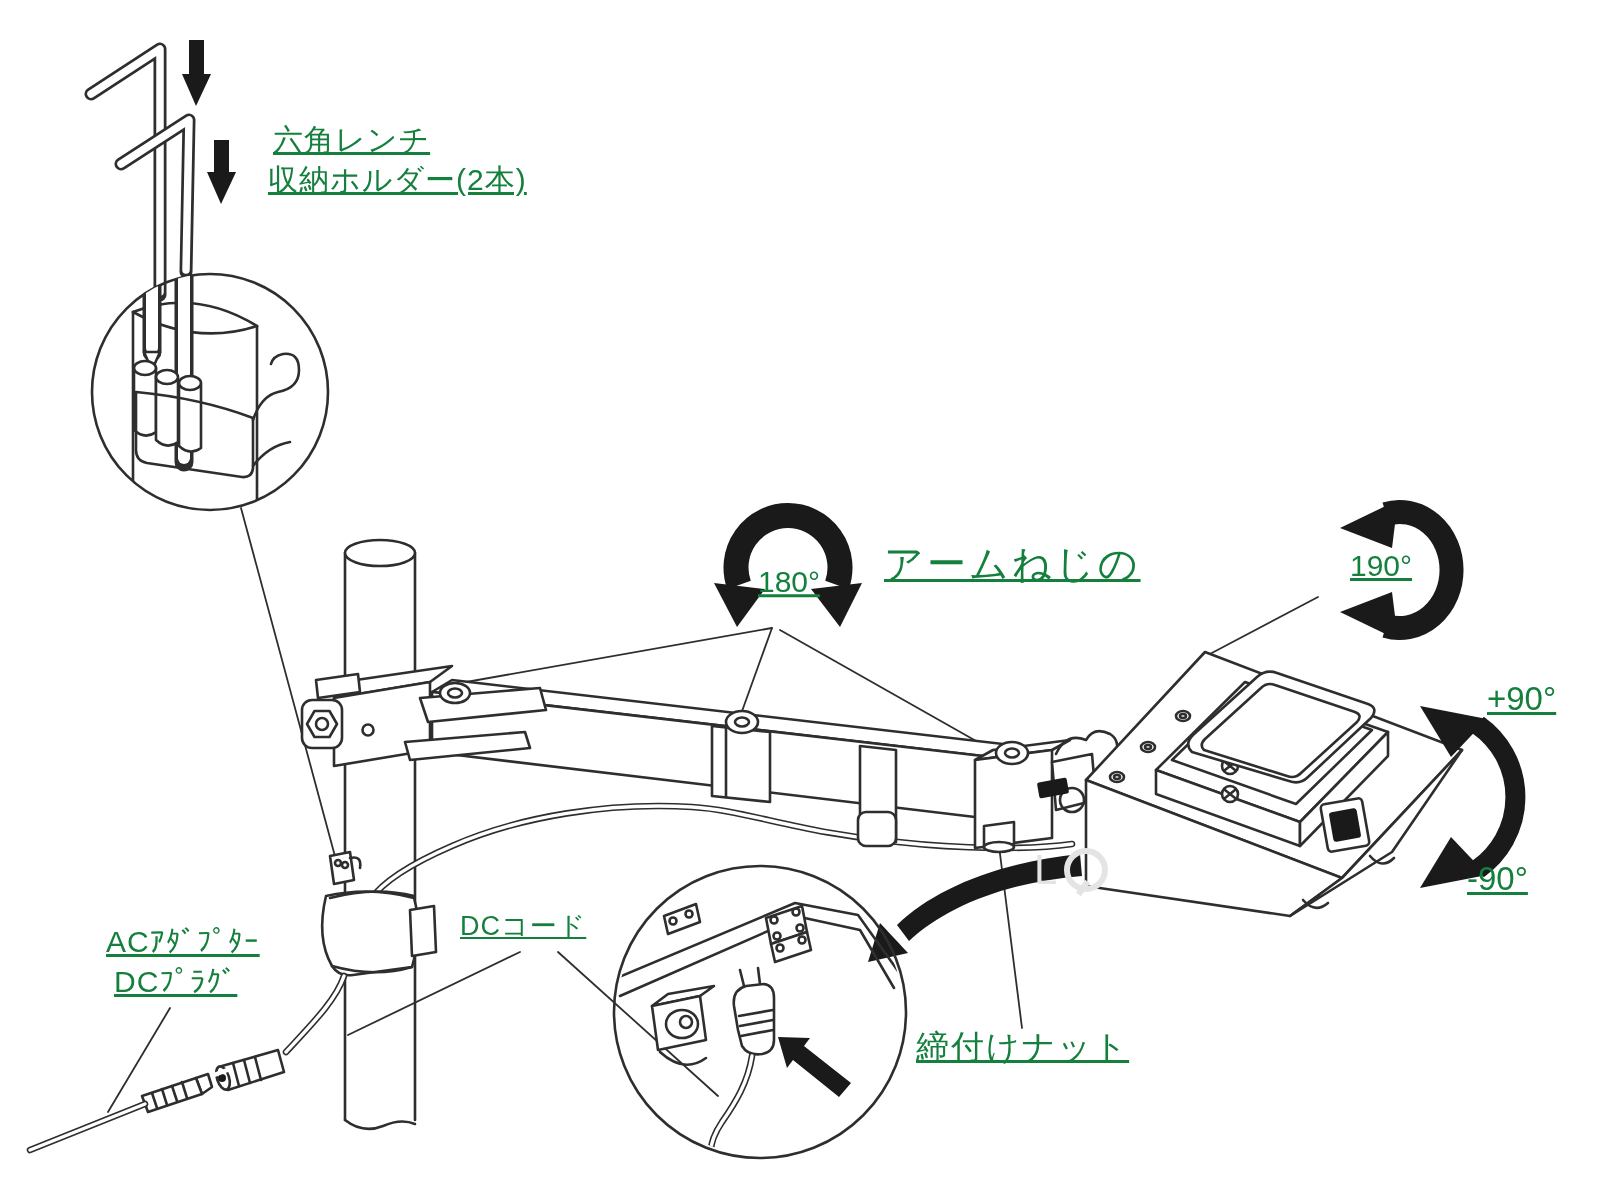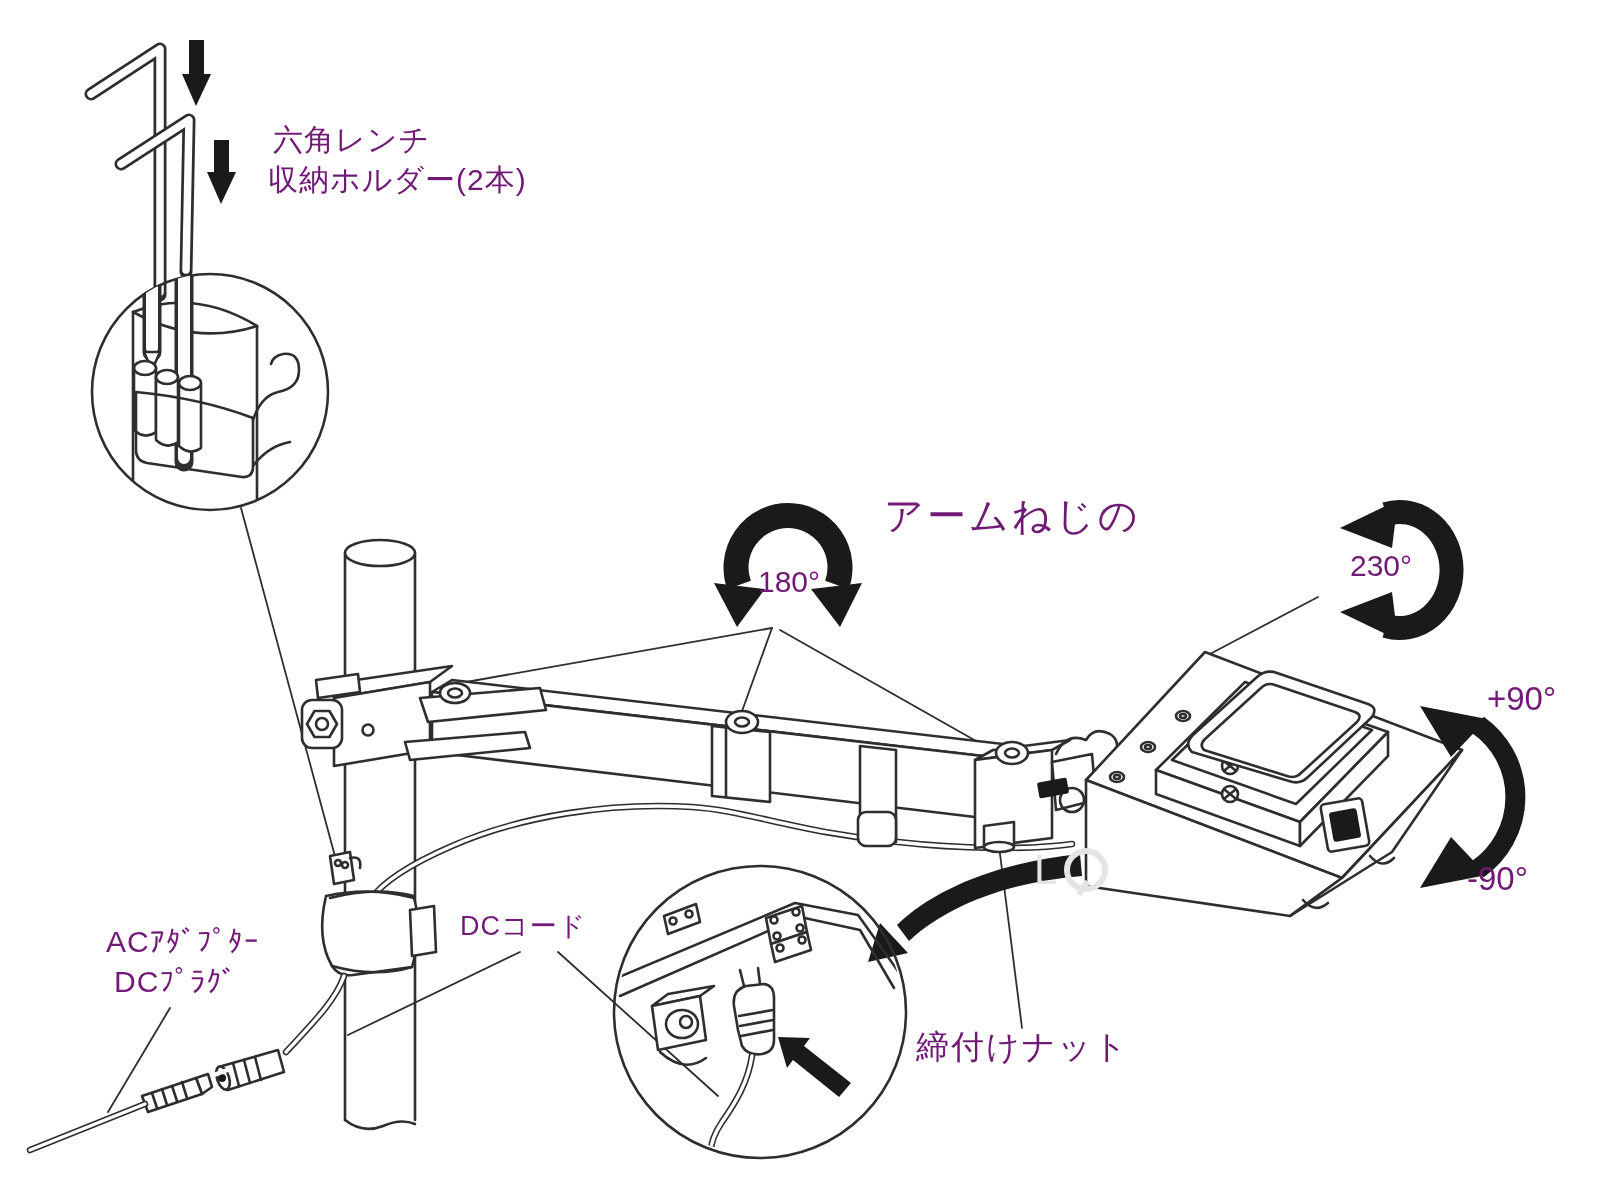--- a/index.html
+++ b/index.html
@@ -14,25 +14,25 @@
   .ln{stroke:var(--line);fill:none;stroke-width:2.6;stroke-linecap:round;stroke-linejoin:round;}
   .lnthin{stroke:var(--line);fill:none;stroke-width:1.8;stroke-linecap:round;}
   .fw{fill:#fff;stroke:var(--line);stroke-width:2.6;stroke-linejoin:round;}
   .fb{fill:var(--solid);stroke:none;}
   .tube{stroke:var(--line);fill:none;stroke-width:13;stroke-linecap:round;stroke-linejoin:round;}
   .tubein{stroke:#fff;fill:none;stroke-width:7.5;stroke-linecap:round;stroke-linejoin:round;}
   .tube2{stroke:var(--line);fill:none;stroke-width:19;stroke-linecap:round;}
   .tube2in{stroke:#fff;fill:none;stroke-width:12;stroke-linecap:round;}
   .cab{stroke:var(--line);fill:none;stroke-width:6.6;stroke-linecap:round;}
   .cabin{stroke:#fff;fill:none;stroke-width:3.4;stroke-linecap:round;}
-  .lbl{position:absolute;color:#701a75;white-space:nowrap;line-height:1.05;}
+  .lbl{position:absolute;color:#15803d;white-space:nowrap;line-height:1.05;text-decoration:underline;}
   .jp30{font-size:30px;letter-spacing:1px;}
   .jp31{font-size:27px;letter-spacing:1px;}
   .jp33{font-size:33px;letter-spacing:2px;text-align:right;}
-  .jp38{font-size:39px;letter-spacing:3px;font-weight:500;}
+  .jp38{font-size:39px;letter-spacing:3px;font-weight:500;margin-top:48px;}
   .deg30{font-size:30px;font-weight:500;}
   .deg32{font-size:33px;font-weight:500;}
   .center{transform:translate(-50%,-50%);margin-top:12px;}
   #watermark{
     position:absolute;left:1034px;top:846px;display:flex;align-items:center;gap:6px;
     color:var(--wm);font-size:42px;font-weight:500;letter-spacing:1px;user-select:none;
   }
   #watermark .wm-circle{
     width:44px;height:44px;border:6px solid var(--wm);border-radius:50%;
     box-sizing:border-box;position:relative;flex:0 0 auto;
@@ -313,21 +313,21 @@
     </g>
   </svg>
 
   <div class="lbl jp30" style="left:273px;top:124px">六角レンチ</div>
   <div class="lbl jp30" style="left:268px;top:164px">収納ホルダー(2本)</div>
 
   <div class="lbl deg30 center" style="left:789px;top:570px">180°</div>
 
   <div class="lbl jp38" style="left:884px;top:496px">アームねじの</div>
 
-  <div class="lbl deg30" style="left:1350px;top:550px">230°</div>
+  <div class="lbl deg30" style="left:1350px;top:550px">190°</div>
   <div class="lbl deg32" style="left:1487px;top:682px">+90°</div>
   <div class="lbl deg32" style="left:1467px;top:862px">-90°</div>
 
   <div class="lbl jp30" style="left:106px;top:926px">ACｱﾀﾞﾌﾟﾀｰ</div>
   <div class="lbl jp30" style="left:114px;top:966px">DCﾌﾟﾗｸﾞ</div>
 
   <div class="lbl jp31" style="left:460px;top:912px">DCコード</div>
   <div class="lbl jp33" style="left:916px;top:1030px">締付けナット</div>
 
   <div id="watermark">

